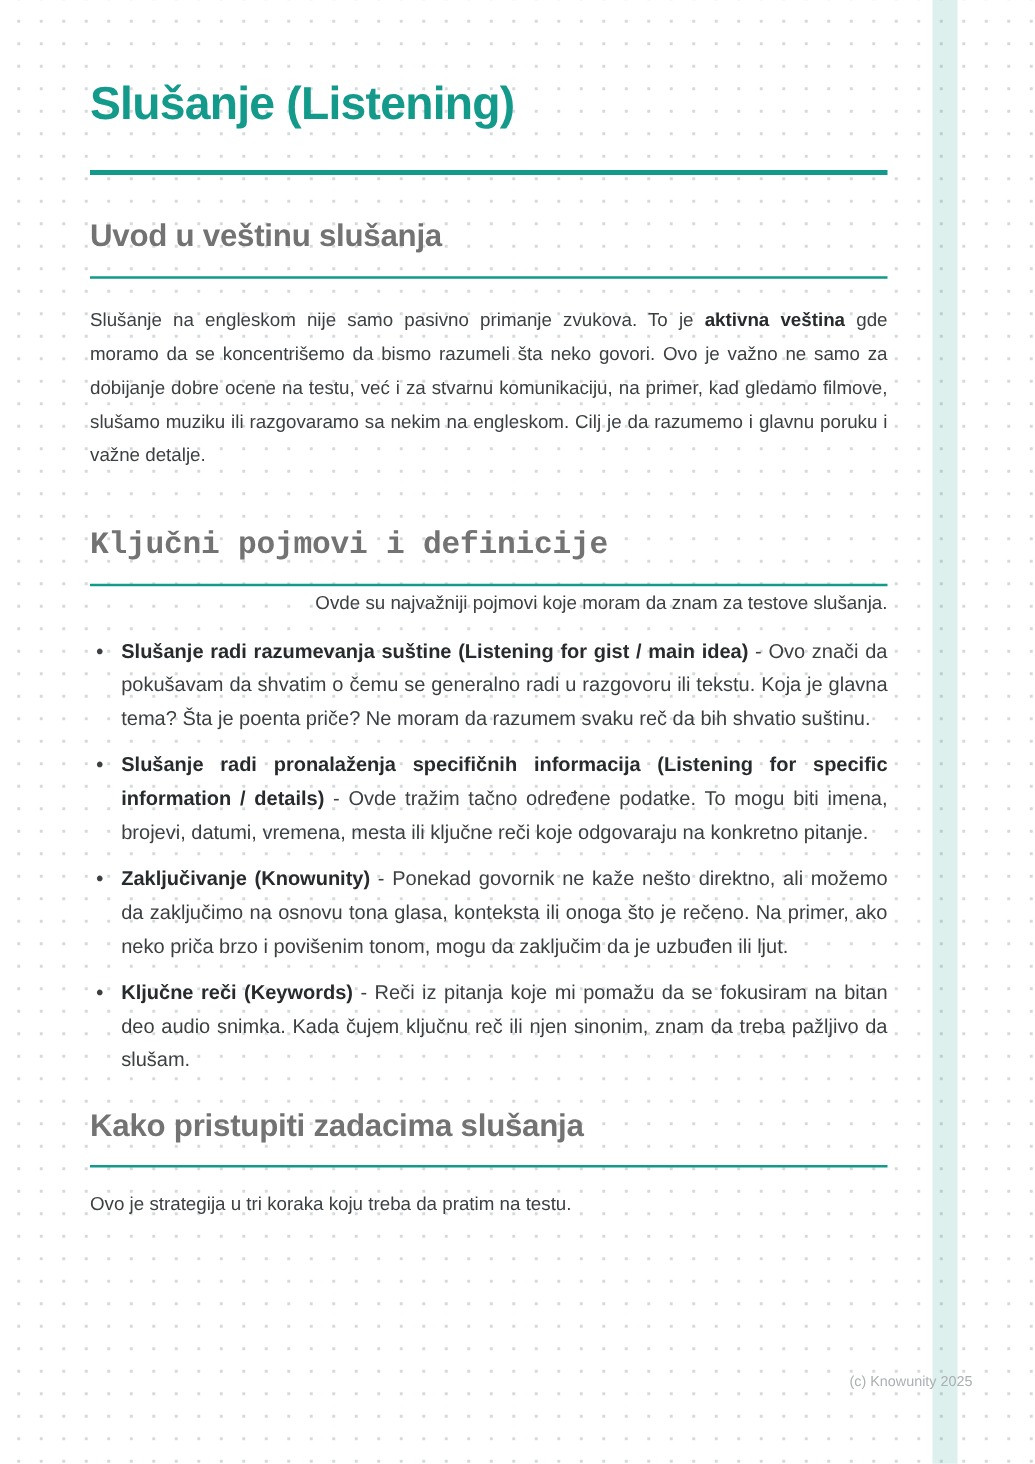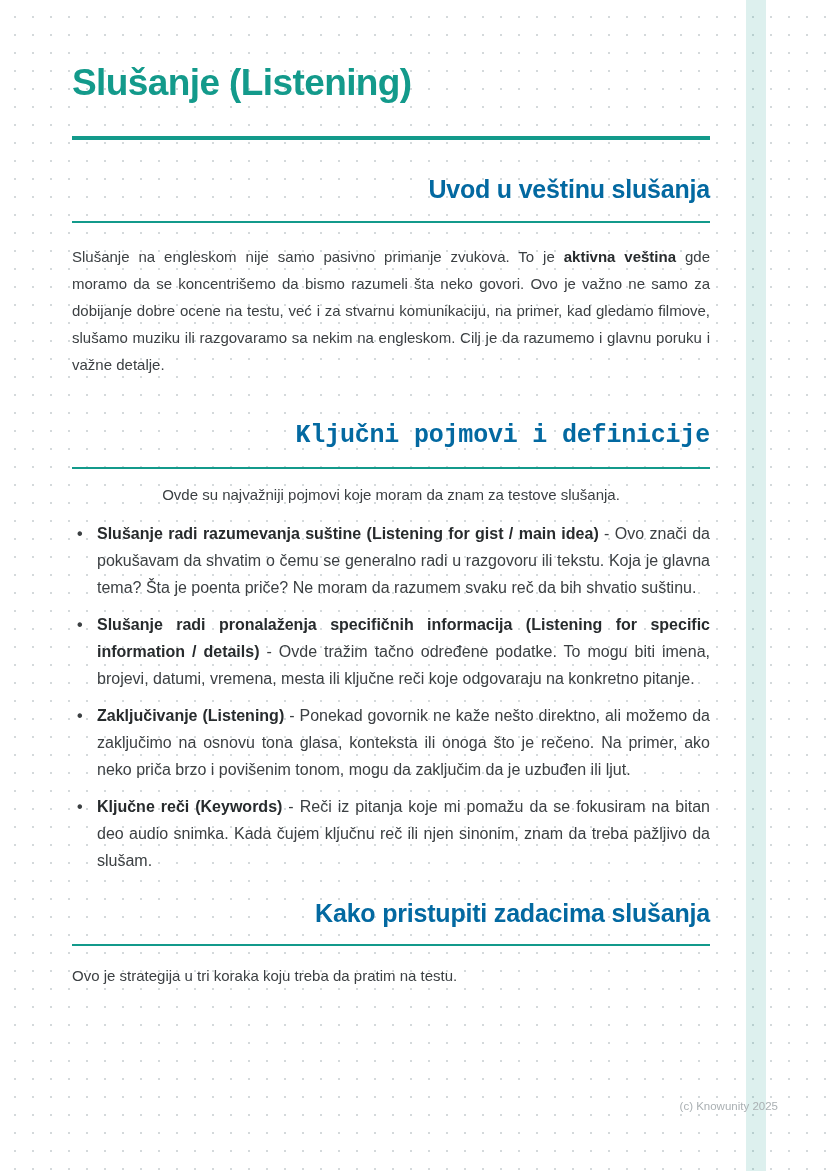--- a/index.html
+++ b/index.html
@@ -47,42 +47,41 @@
     height: 4px;
     background: #139a8b;
   }
 
   h2 {
     margin: 0;
     font-size: 25px;
     line-height: 30px;
     font-weight: 700;
     letter-spacing: -0.2px;
-    color: #0369a1;
-    text-align: right;
+    color: #737373;
   }
   .s1 h2 { margin-top: 34px; }
   .s2 h2 { margin-top: 43px; font-family: Liberation Mono, monospace; }
   .s3 h2 { margin-top: 24px; }
 
   .rule-thin {
     height: 2px;
     background: #139a8b;
     margin-top: 17px;
   }
   .s2 .rule-thin, .s3 .rule-thin { margin-top: 16px; }
 
   p.body {
     margin: 20px 0 0;
     font-size: 15px;
     line-height: 27px;
     text-align: justify;
     color: #3c4043;
   }
-  .s2 p.intro { margin-top: 12px; text-align: center; }
+  .s2 p.intro { margin-top: 0; text-align: right; }
   .s3 p.intro { margin-top: 16px; text-align: left; }
 
   strong { font-weight: 700; color: #272b2d; }
 
   ul.bullets {
     list-style: none;
     margin: 12px 0 0;
     padding: 0;
   }
   ul.bullets li {
@@ -129,21 +128,21 @@
     <p class="body"><span>Slušanje na engleskom nije samo pasivno primanje zvukova. To je </span><strong>aktivna veština</strong><span> gde moramo da se koncentrišemo da bismo razumeli šta neko govori. Ovo je važno ne samo za dobijanje dobre ocene na testu, već i za stvarnu komunikaciju, na primer, kad gledamo filmove, slušamo muziku ili razgovaramo sa nekim na engleskom. Cilj je da razumemo i glavnu poruku i važne detalje.</span></p>
   </section>
 
   <section class="s2">
     <h2>Ključni pojmovi i definicije</h2>
     <div class="rule-thin"></div>
     <p class="body intro">Ovde su najvažniji pojmovi koje moram da znam za testove slušanja.</p>
     <ul class="bullets">
       <li><strong>Slušanje radi razumevanja suštine (Listening for gist / main idea)</strong><span> - Ovo znači da pokušavam da shvatim o čemu se generalno radi u razgovoru ili tekstu. Koja je glavna tema? Šta je poenta priče? Ne moram da razumem svaku reč da bih shvatio suštinu.</span></li>
       <li><strong>Slušanje radi pronalaženja specifičnih informacija (Listening for specific information / details)</strong><span> - Ovde tražim tačno određene podatke. To mogu biti imena, brojevi, datumi, vremena, mesta ili ključne reči koje odgovaraju na konkretno pitanje.</span></li>
-      <li><strong>Zaključivanje (Listening)</strong><span> - Ponekad govornik ne kaže nešto direktno, ali možemo da zaključimo na osnovu tona glasa, konteksta ili onoga što je rečeno. Na primer, ako neko priča brzo i povišenim tonom, mogu da zaključim da je uzbuđen ili ljut.</span></li>
+      <li><strong>Zaključivanje (Knowunity)</strong><span> - Ponekad govornik ne kaže nešto direktno, ali možemo da zaključimo na osnovu tona glasa, konteksta ili onoga što je rečeno. Na primer, ako neko priča brzo i povišenim tonom, mogu da zaključim da je uzbuđen ili ljut.</span></li>
       <li><strong>Ključne reči (Keywords)</strong><span> - Reči iz pitanja koje mi pomažu da se fokusiram na bitan deo audio snimka. Kada čujem ključnu reč ili njen sinonim, znam da treba pažljivo da slušam.</span></li>
     </ul>
   </section>
 
   <section class="s3">
     <h2>Kako pristupiti zadacima slušanja</h2>
     <div class="rule-thin"></div>
     <p class="body intro">Ovo je strategija u tri koraka koju treba da pratim na testu.</p>
   </section>
 

